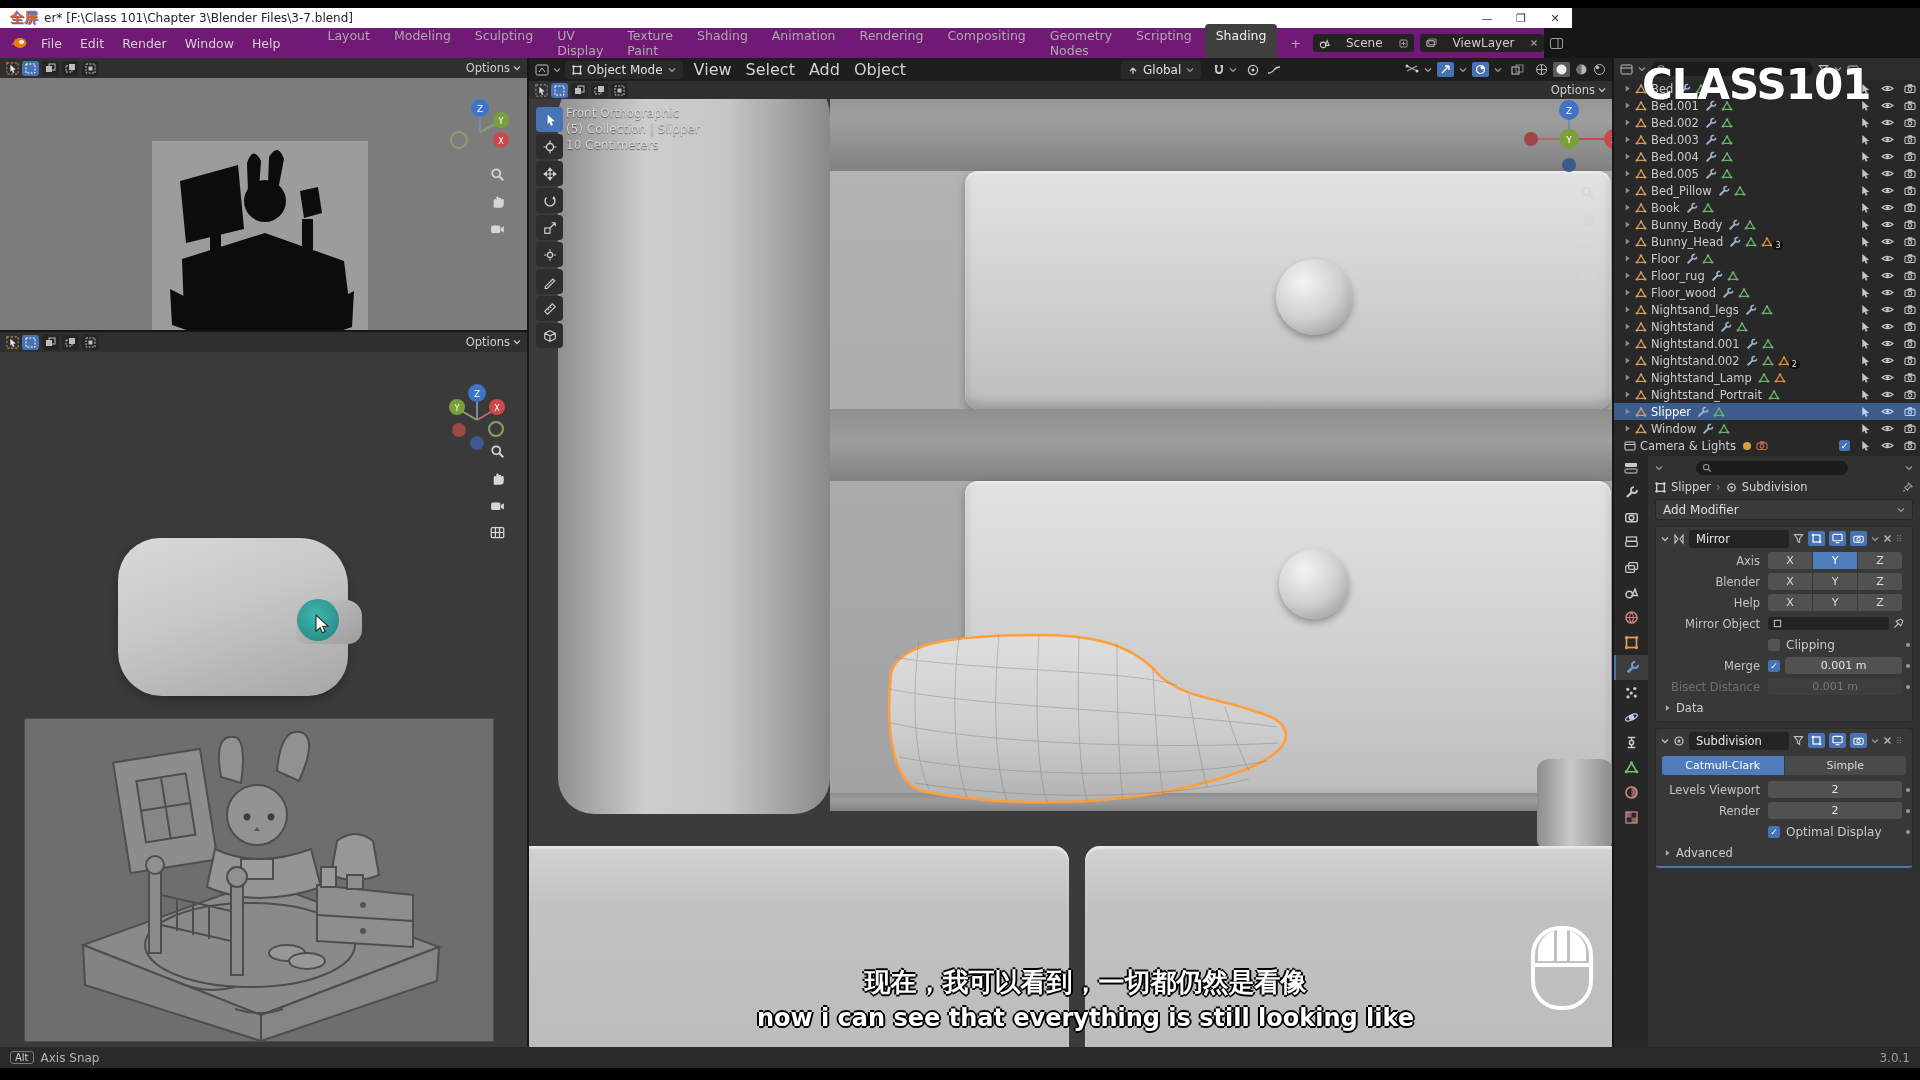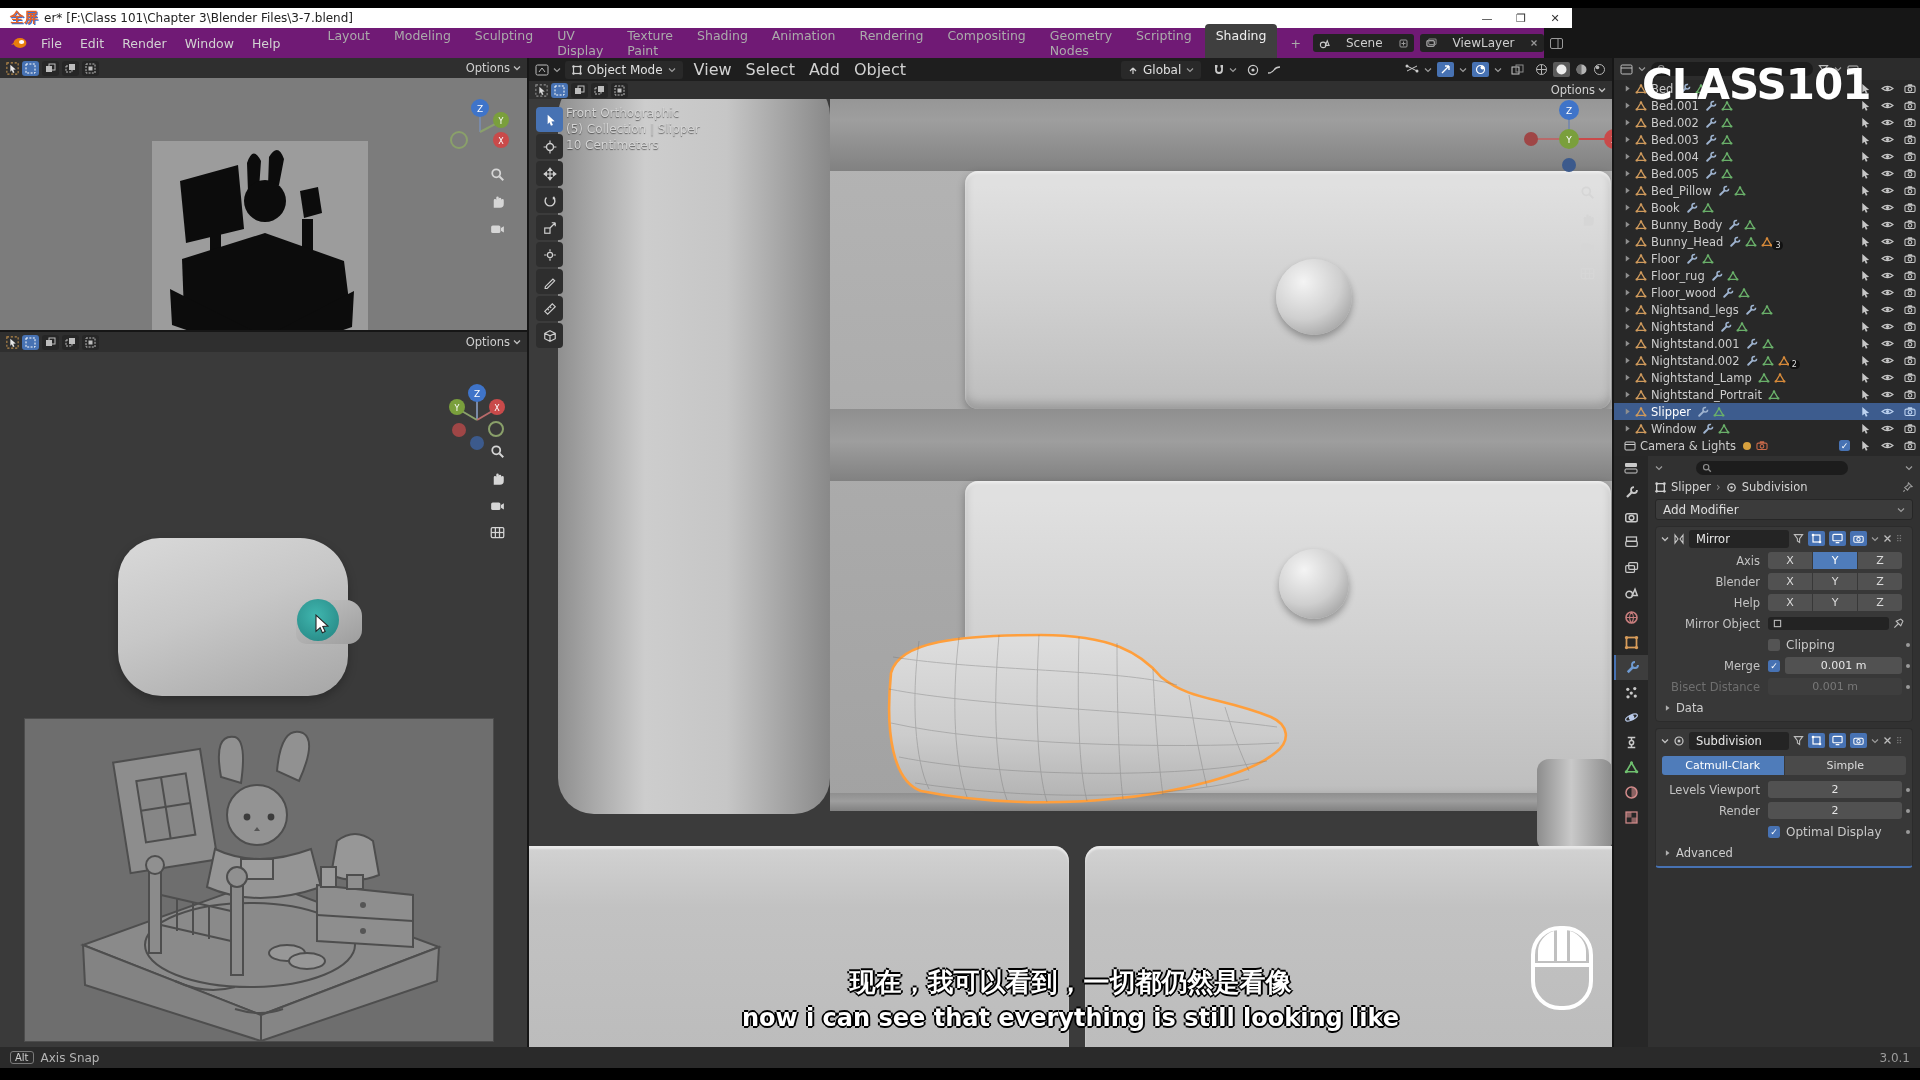--- a/index.html
+++ b/index.html
@@ -71,21 +71,21 @@
         background:linear-gradient(90deg,#8d8d8d,#c9c9c9 45%,#8a8a8a);}
 
   #vp-overlay-text{position:absolute;left:37px;top:6px;line-height:16px;font-size:12px;color:#d4d4d4;text-shadow:0 1px 1px rgba(0,0,0,.5);}
   #toolbar{position:absolute;left:7px;top:8px;display:flex;flex-direction:column;gap:2px;}
   .toolbtn{width:27px;height:25px;border-radius:4px;background:#2e2e2e;display:flex;align-items:center;justify-content:center;}
   .toolbtn.on{background:#4772b3;}
 
   #hint{position:absolute;right:16px;top:768px;text-align:right;color:#fff;font-weight:bold;font-size:24px;line-height:27px;
         text-shadow:0 2px 3px rgba(0,0,0,.45);}
   #mouse-icon{position:absolute;right:18px;top:826px;}
-  #subs{position:absolute;left:0;top:866px;width:100%;text-align:center;color:#fff;font-weight:bold;}
+  #subs{position:absolute;left:0;top:866px;width:100%;text-align:center;color:#fff;font-weight:bold;padding-left:15px;}
   #subs .zh{font-size:26px;text-shadow:-2px 0 #000,2px 0 #000,0 -2px #000,0 2px #000,1px 1px #000;}
   #subs .en{font-size:24px;margin-top:4px;text-shadow:-2px 0 #000,2px 0 #000,0 -2px #000,0 2px #000,1px 1px #000;}
 
   
   #right{left:1614px;top:58px;width:306px;height:989px;background:#282828;}
   #ol-hdr{position:absolute;left:0;top:0;width:306px;height:22px;background:#2c2c2c;display:flex;align-items:center;gap:5px;padding:0 6px;box-sizing:border-box;}
   .search-pill{flex:1;max-width:150px;height:14px;background:#1c1c1c;border-radius:8px;display:flex;align-items:center;padding:0 6px;gap:4px;}
   #outliner{position:absolute;left:0;top:22px;width:306px;height:376px;overflow:hidden;background:#282828;}
   .ol-row{display:flex;align-items:center;height:17px;padding:0 4px 0 10px;gap:4px;font-size:11.5px;color:#cccccc;}
   .ol-row.sel{background:#3d5c8e;color:#ffffff;}

